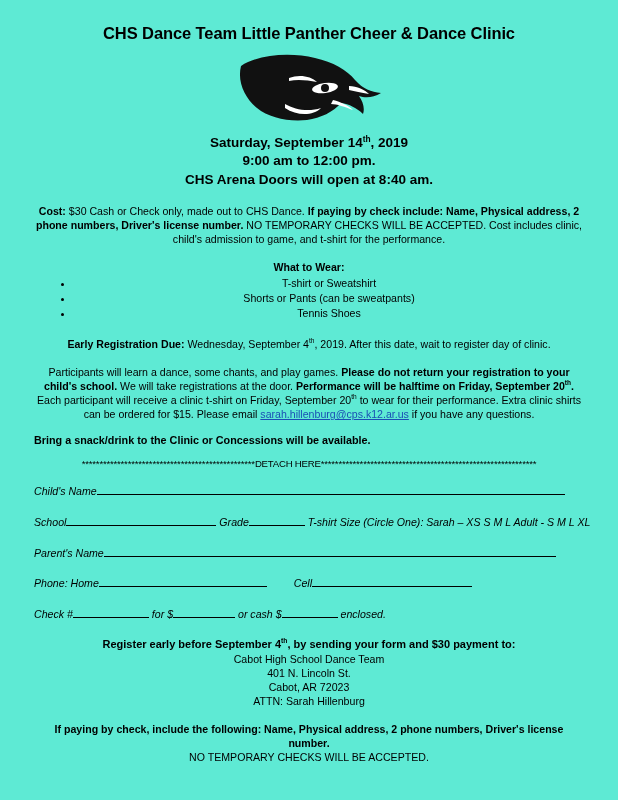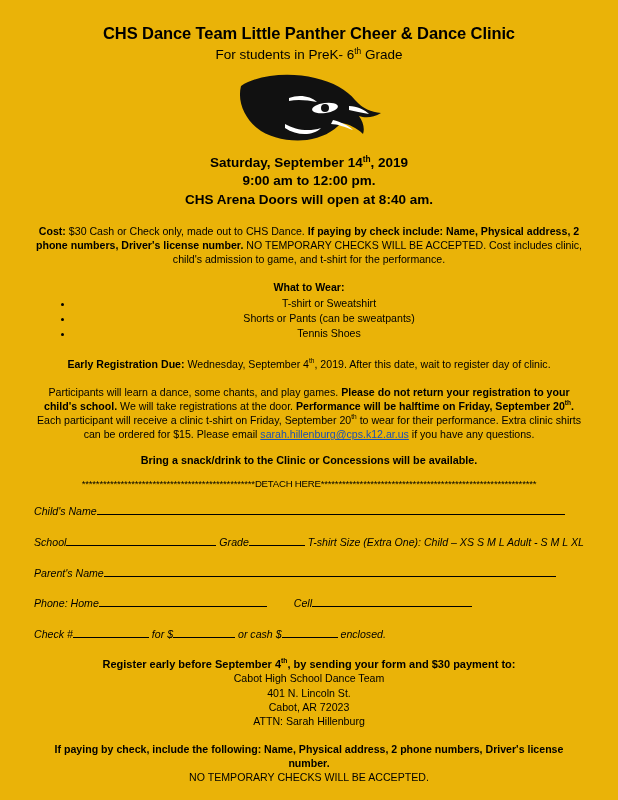--- a/index.html
+++ b/index.html
@@ -13,21 +13,21 @@
     font-family: "Liberation Sans", sans-serif;
     color: #000000;
     overflow: hidden;
   }
   .page {
     position: relative;
     width: 618px;
     height: 800px;
     box-sizing: border-box;
     padding: 24px 34px 10px 34px;
-    background: #eab308;
+    background: #5eead4;
   }
   .title {
     text-align: center;
     font-size: 16.5px;
     font-weight: bold;
     line-height: 1.2;
     letter-spacing: -0.1px;
   }
   .subtitle {
     text-align: center;
@@ -73,21 +73,20 @@
     line-height: 1.42;
   }
   ul.wear li { margin: 0; }
 
   .link {
     color: #1a4fb4;
     text-decoration: underline;
   }
 
   .centerbold {
-    text-align: center;
     font-weight: bold;
     font-size: 10.8px;
     margin-top: 13px;
   }
 
   .detach {
     text-align: center;
     font-size: 9.6px;
     margin-top: 12px;
     letter-spacing: -0.2px;
@@ -135,23 +134,20 @@
   }
   .footer-block .bold { font-weight: bold; }
 </style>
 </head>
 <body>
 
 <div class="page">
 
   <div class="title">CHS Dance Team Little Panther Cheer &amp; Dance Clinic</div>
 
-  <div class="subtitle">
-    <span>For students in PreK- 6</span><sup>th</sup><span> Grade</span>
-  </div>
 
   <div class="logo-wrap">
     <svg width="160" height="76" viewBox="0 0 160 76">
       <path d="M12 14 C30 2, 62 0, 86 6 C104 10, 118 18, 126 28 C134 37, 142 40, 152 41 C144 46, 136 46, 130 44 C134 50, 136 56, 134 62 C128 56, 120 52, 112 51 C104 60, 92 66, 78 68 C60 70, 40 66, 28 56 C16 46, 8 30, 12 14 Z" fill="#111111"></path>
       <path d="M120 34 C128 34, 136 38, 140 42 C132 41, 126 39, 120 38 Z" fill="#ffffff"></path>
       <ellipse cx="96" cy="36" rx="13" ry="5" fill="#ffffff" transform="rotate(-8 96 36)"></ellipse>
       <ellipse cx="96" cy="36" rx="4" ry="4" fill="#111111"></ellipse>
       <path d="M60 26 C70 22, 82 24, 88 30 C78 28, 68 27, 60 29 Z" fill="#ffffff"></path>
       <path d="M104 48 C112 50, 120 54, 124 58 C116 55, 108 52, 102 52 Z" fill="#ffffff"></path>
       <path d="M56 52 C66 58, 80 60, 92 56 C84 64, 68 64, 56 56 Z" fill="#ffffff"></path>
@@ -196,21 +192,21 @@
 
   <div class="form">
 
     <div class="form-row">
       <span>Child's Name</span><span class="u" style="width:468px"></span>
     </div>
 
     <div class="form-row">
       <span>School</span><span class="u" style="width:150px"></span>
       <span>Grade</span><span class="u" style="width:56px"></span>
-      <span>T-shirt Size (Extra One):  Child – XS  S  M  L     Adult - S  M  L XL</span>
+      <span>T-shirt Size (Circle One):  Sarah – XS  S  M  L     Adult - S  M  L XL</span>
     </div>
 
     <div class="form-row">
       <span>Parent's Name</span><span class="u" style="width:452px"></span>
     </div>
 
     <div class="form-row">
       <span>Phone: Home</span><span class="u" style="width:168px"></span>
       <span style="display:inline-block;width:24px"></span><span>Cell</span><span class="u" style="width:160px"></span>
     </div>

